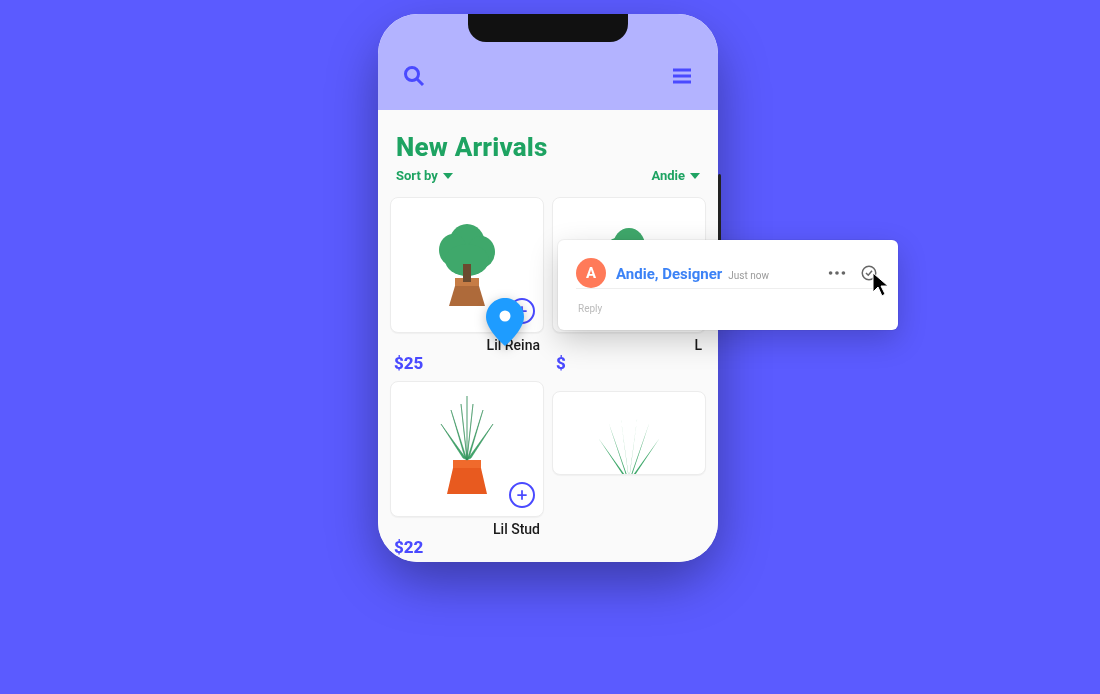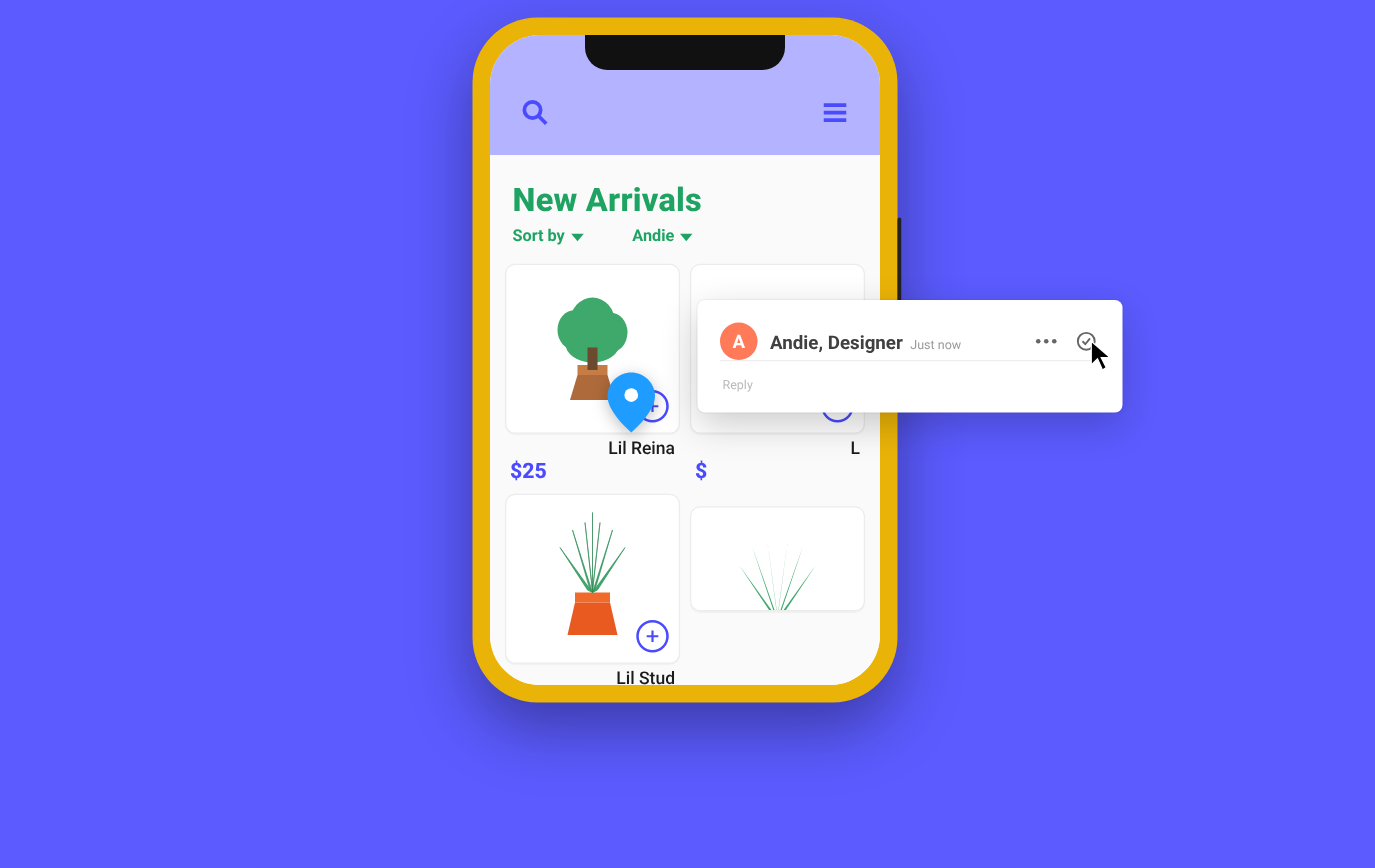--- a/index.html
+++ b/index.html
@@ -12,23 +12,23 @@
     overflow: hidden;
   }
 
   
   .phone {
     position: absolute;
     left: 378px;
     top: 14px;
     width: 340px;
     height: 548px;
-    background: #eab308;
+    background: #000000;
     border-radius: 52px;
-    padding: 14px;
+    padding: 0;
     box-shadow: 0 20px 50px rgba(0,0,0,.35);
   }
   .phone::before { 
     content: "";
     position: absolute;
     right: -3px; top: 160px;
     width: 3px; height: 70px;
     background: #222;
     border-radius: 2px;
   }
@@ -78,20 +78,21 @@
     color: #1EA362;
     font-weight: 800;
     font-size: 26px;
     margin: 8px 6px 6px 6px;
     letter-spacing: 0.2px;
   }
   .controls {
     display: flex;
     gap: 39px;
     margin: 0 6px 14px 6px;
+    justify-content: space-between;
   }
   .ctrl {
     color: #1EA362;
     font-weight: 700;
     font-size: 13px;
     display: flex;
     align-items: center;
     gap: 5px;
     cursor: pointer;
   }
@@ -181,21 +182,21 @@
   }
   .avatar {
     width: 30px; height: 30px;
     border-radius: 50%;
     background: #FF7A59;
     color: #fff;
     font-weight: 700;
     display: flex; align-items: center; justify-content: center;
     font-size: 15px;
   }
-  .author { font-weight: 700; font-size: 15px; color: #404040; }
+  .author { font-weight: 700; font-size: 15px; color: #3b82f6; }
   .time { color: #9A9A9A; font-size: 10px; margin-left: 2px; }
   .spacer { flex: 1; }
   .more-btn, .resolve-btn {
     color: #666;
     cursor: pointer;
     display: flex; align-items: center; justify-content: center;
     width: 22px; height: 22px;
   }
   .resolve-btn svg { width: 18px; height: 18px; }
   .c-body {

